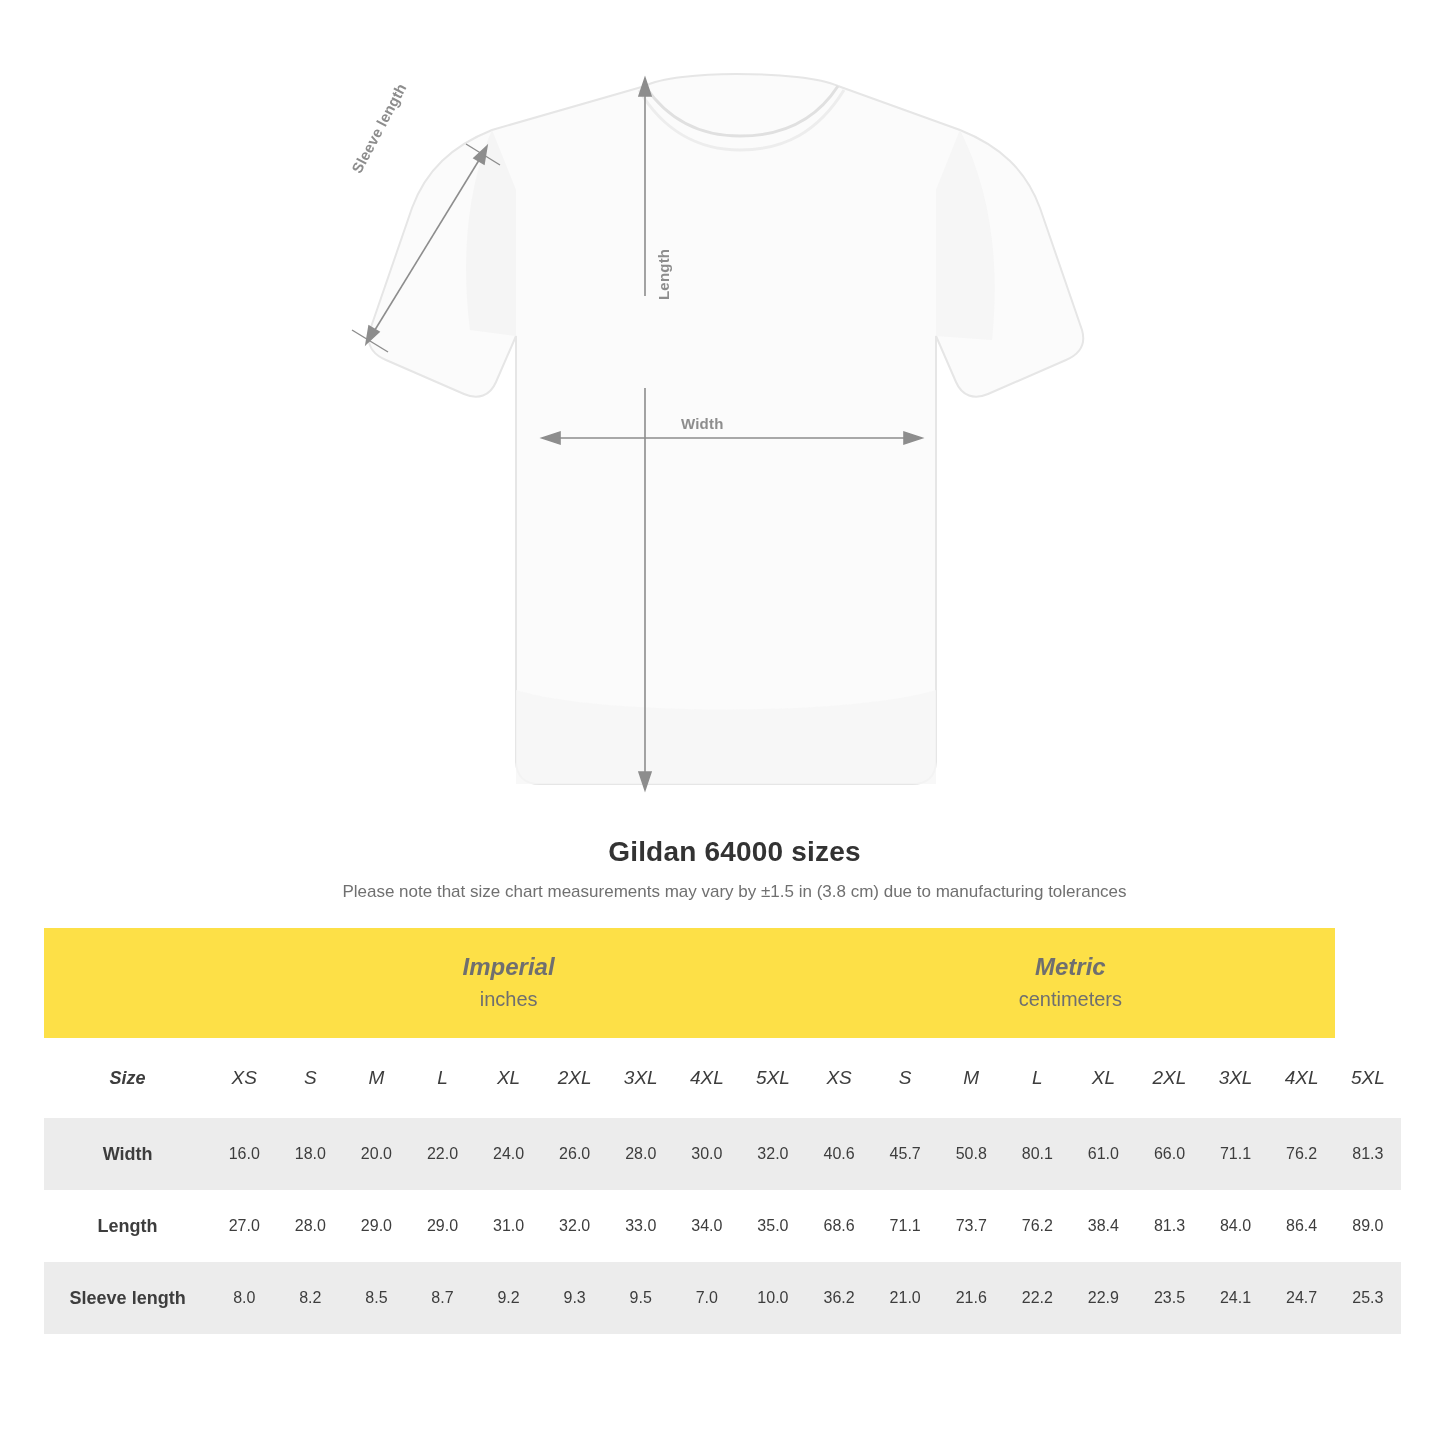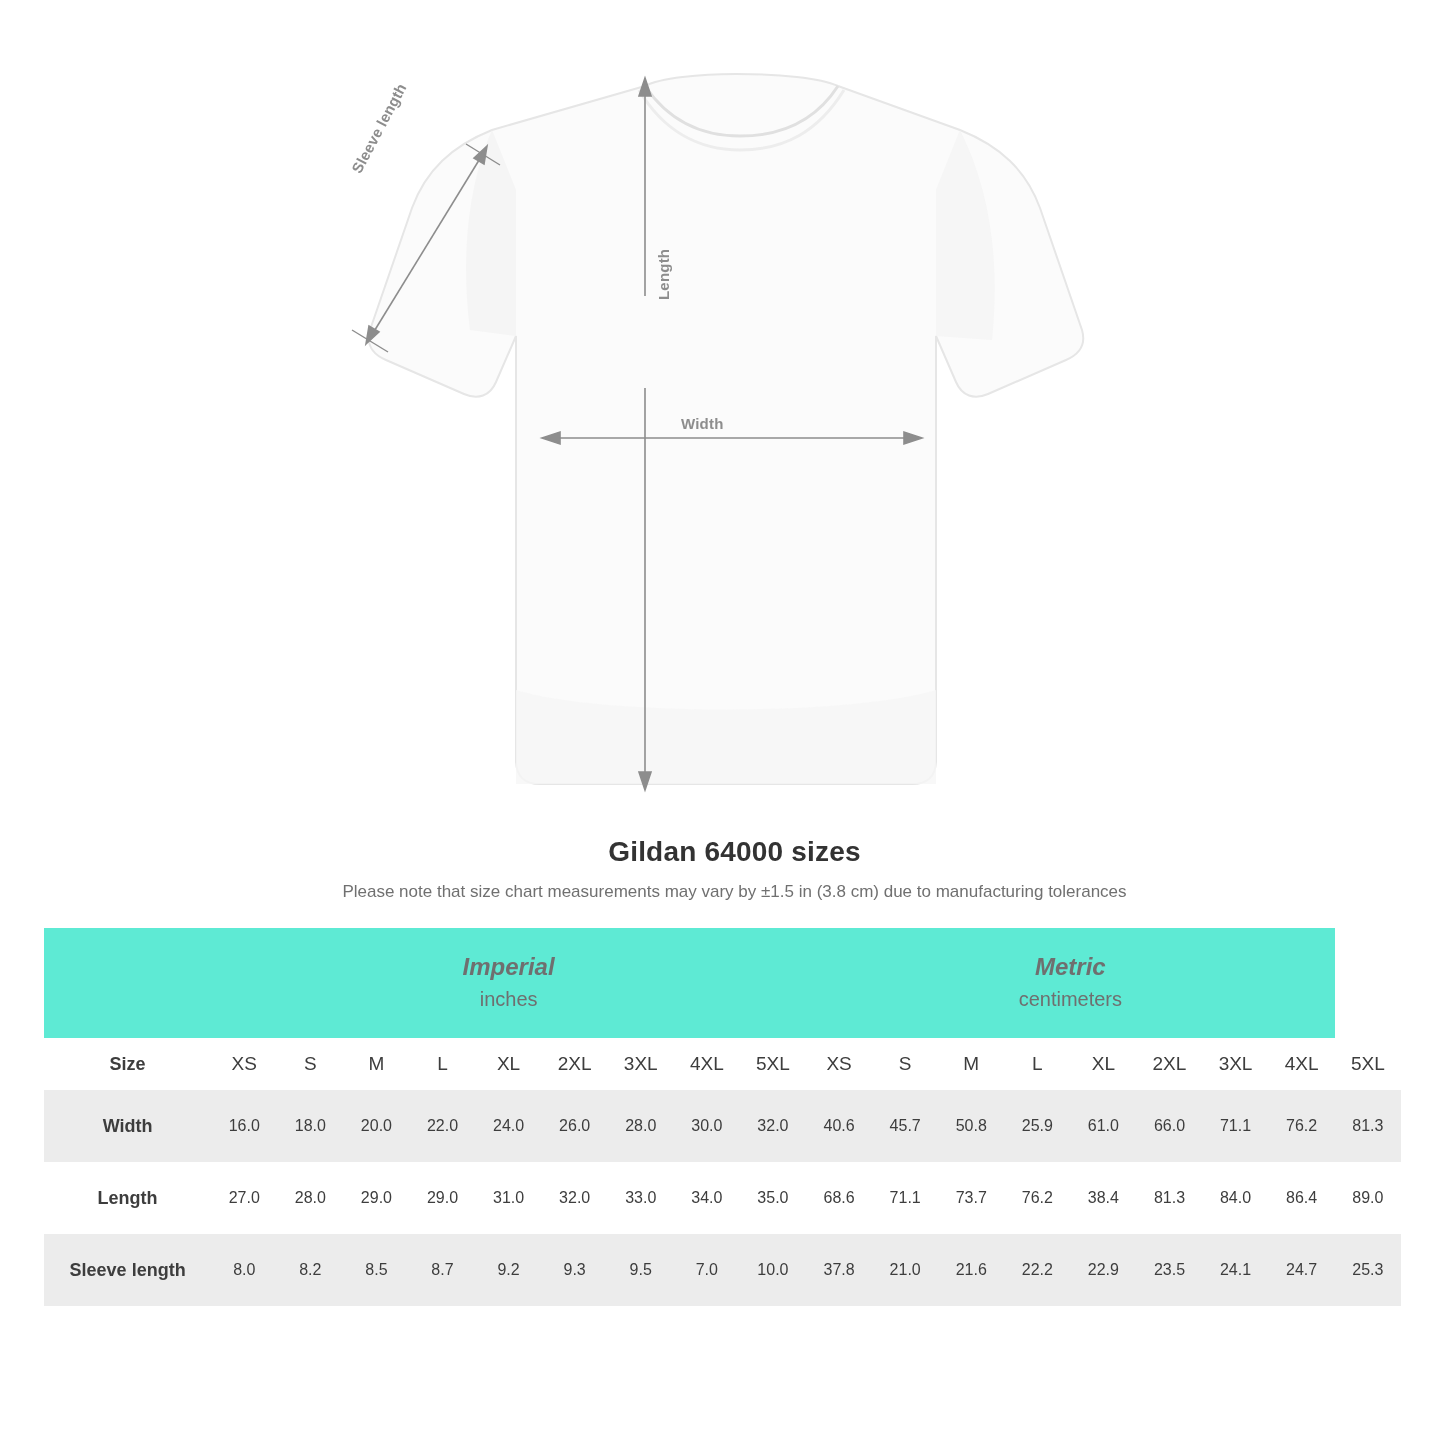--- a/index.html
+++ b/index.html
@@ -86,36 +86,37 @@
   }
   table.size-table td,
   table.size-table th {
     text-align: center;
     vertical-align: middle;
     border: 0;
     font-weight: normal;
   }
   .unit-head {
     height: 110px;
-    background: #5eead4;
+    background: #fde047;
   }
   .unit-system {
     font-size: 24px;
     font-style: italic;
     font-weight: bold;
     color: #6f6f6f;
     line-height: 1.35;
   }
   .unit-sub {
     font-size: 20px;
     color: #6f6f6f;
     line-height: 1.6;
   }
   .row-head {
-    height: 52px;
+    height: 80px;
+    font-style: italic;
   }
   .row-head td {
     background: #ffffff;
     font-size: 19px;
     font-weight: bold;
     color: #3d3d3d;
   }
   .row-head td.rowlabel {
     font-size: 18px;
     font-weight: bold;
@@ -276,21 +277,21 @@
           <td>20.0</td>
           <td>22.0</td>
           <td>24.0</td>
           <td>26.0</td>
           <td>28.0</td>
           <td>30.0</td>
           <td>32.0</td>
           <td>40.6</td>
           <td>45.7</td>
           <td>50.8</td>
-          <td>25.9</td>
+          <td>80.1</td>
           <td>61.0</td>
           <td>66.0</td>
           <td>71.1</td>
           <td>76.2</td>
           <td>81.3</td>
         </tr>
 
         <tr class="data-row plain">
           <td class="rowlabel">Length</td>
           <td>27.0</td>
@@ -317,21 +318,21 @@
           <td class="rowlabel">Sleeve length</td>
           <td>8.0</td>
           <td>8.2</td>
           <td>8.5</td>
           <td>8.7</td>
           <td>9.2</td>
           <td>9.3</td>
           <td>9.5</td>
           <td>7.0</td>
           <td>10.0</td>
-          <td>37.8</td>
+          <td>36.2</td>
           <td>21.0</td>
           <td>21.6</td>
           <td>22.2</td>
           <td>22.9</td>
           <td>23.5</td>
           <td>24.1</td>
           <td>24.7</td>
           <td>25.3</td>
         </tr>
       </tbody>

